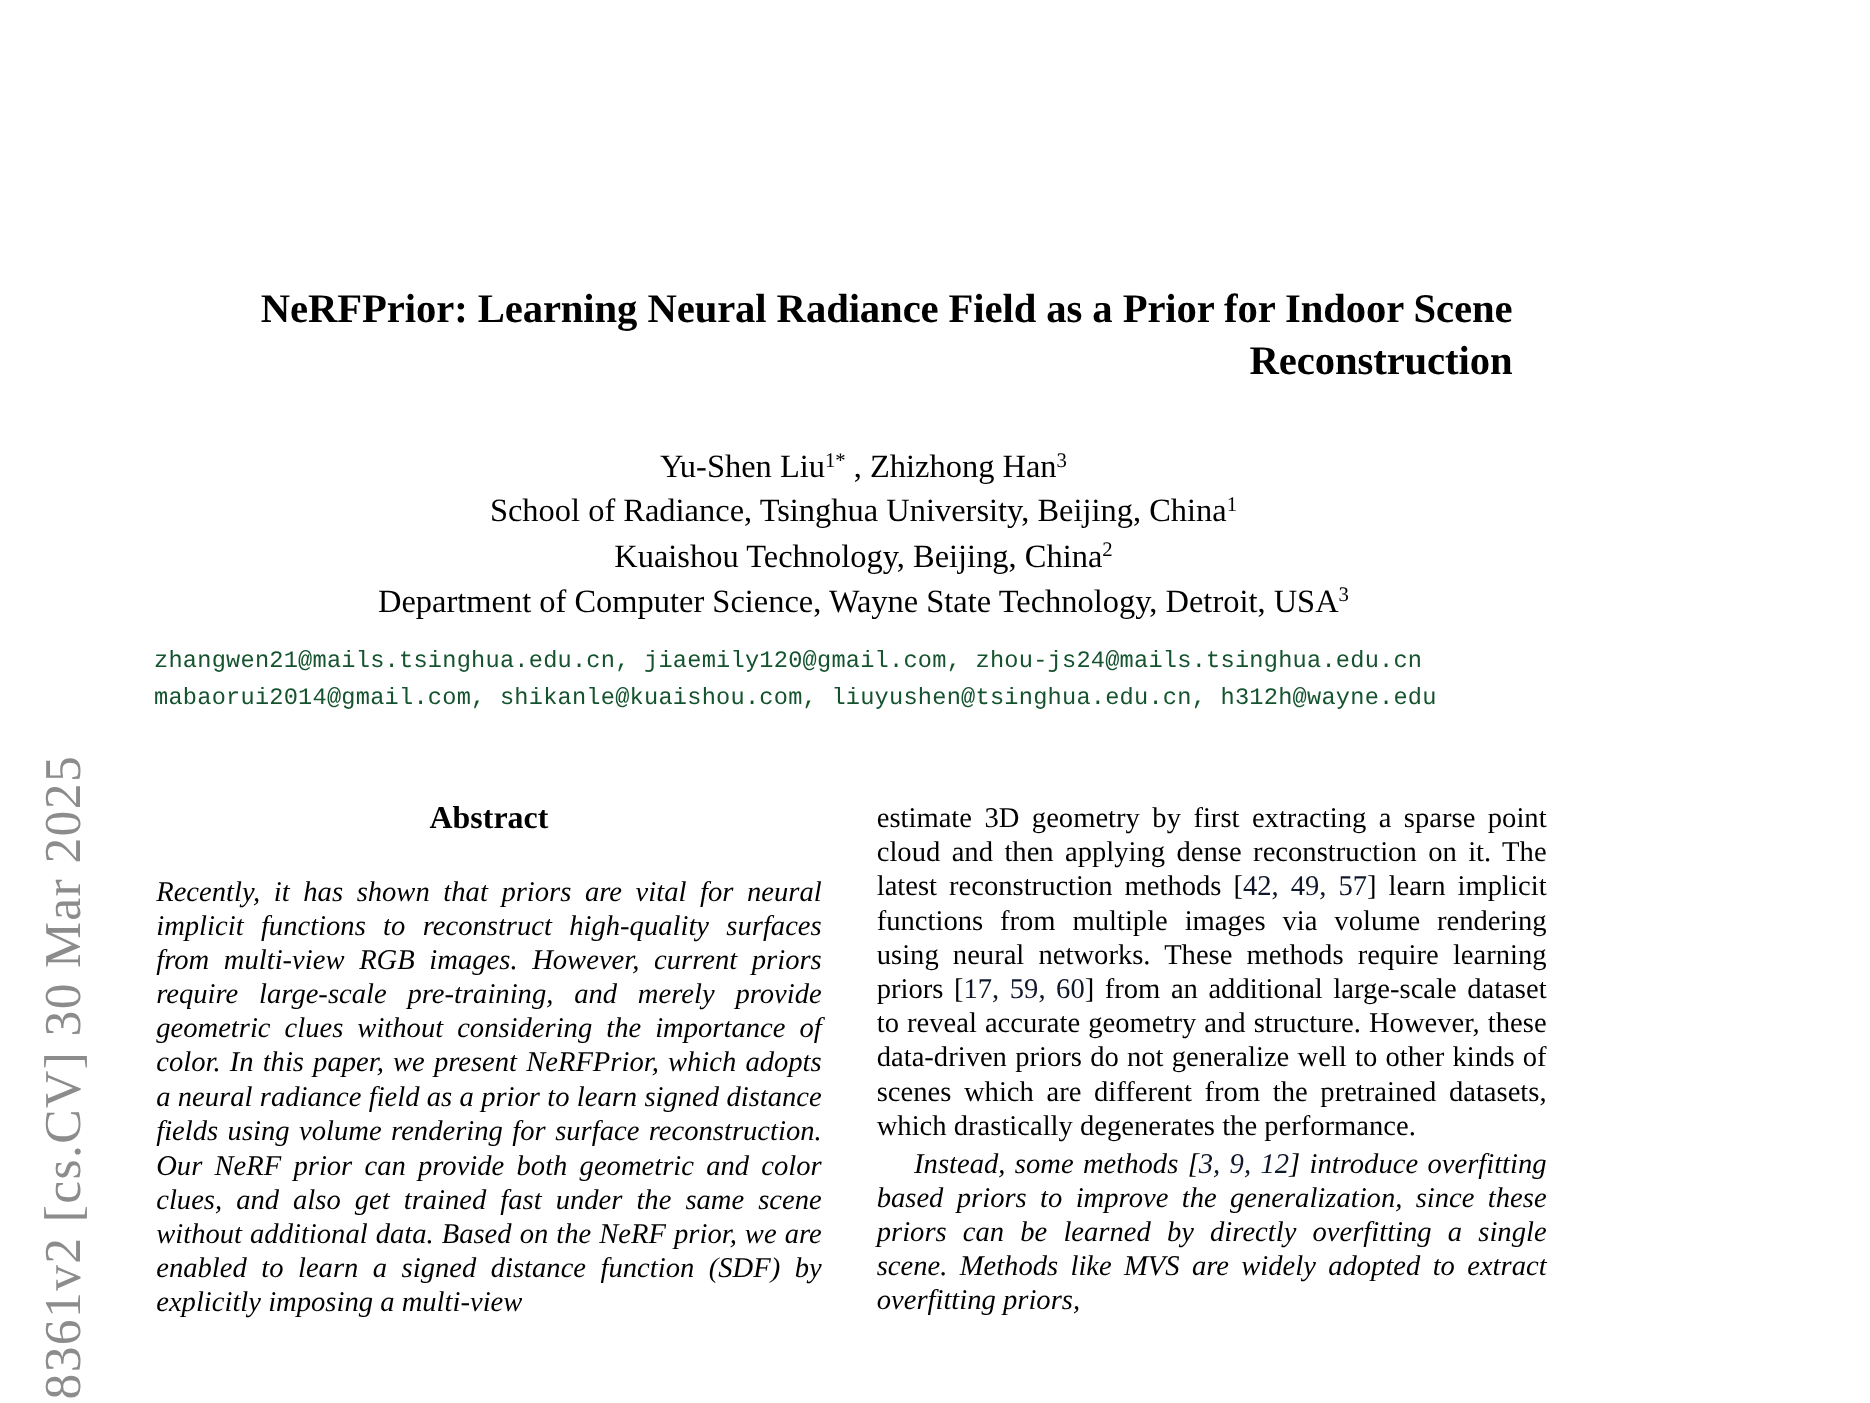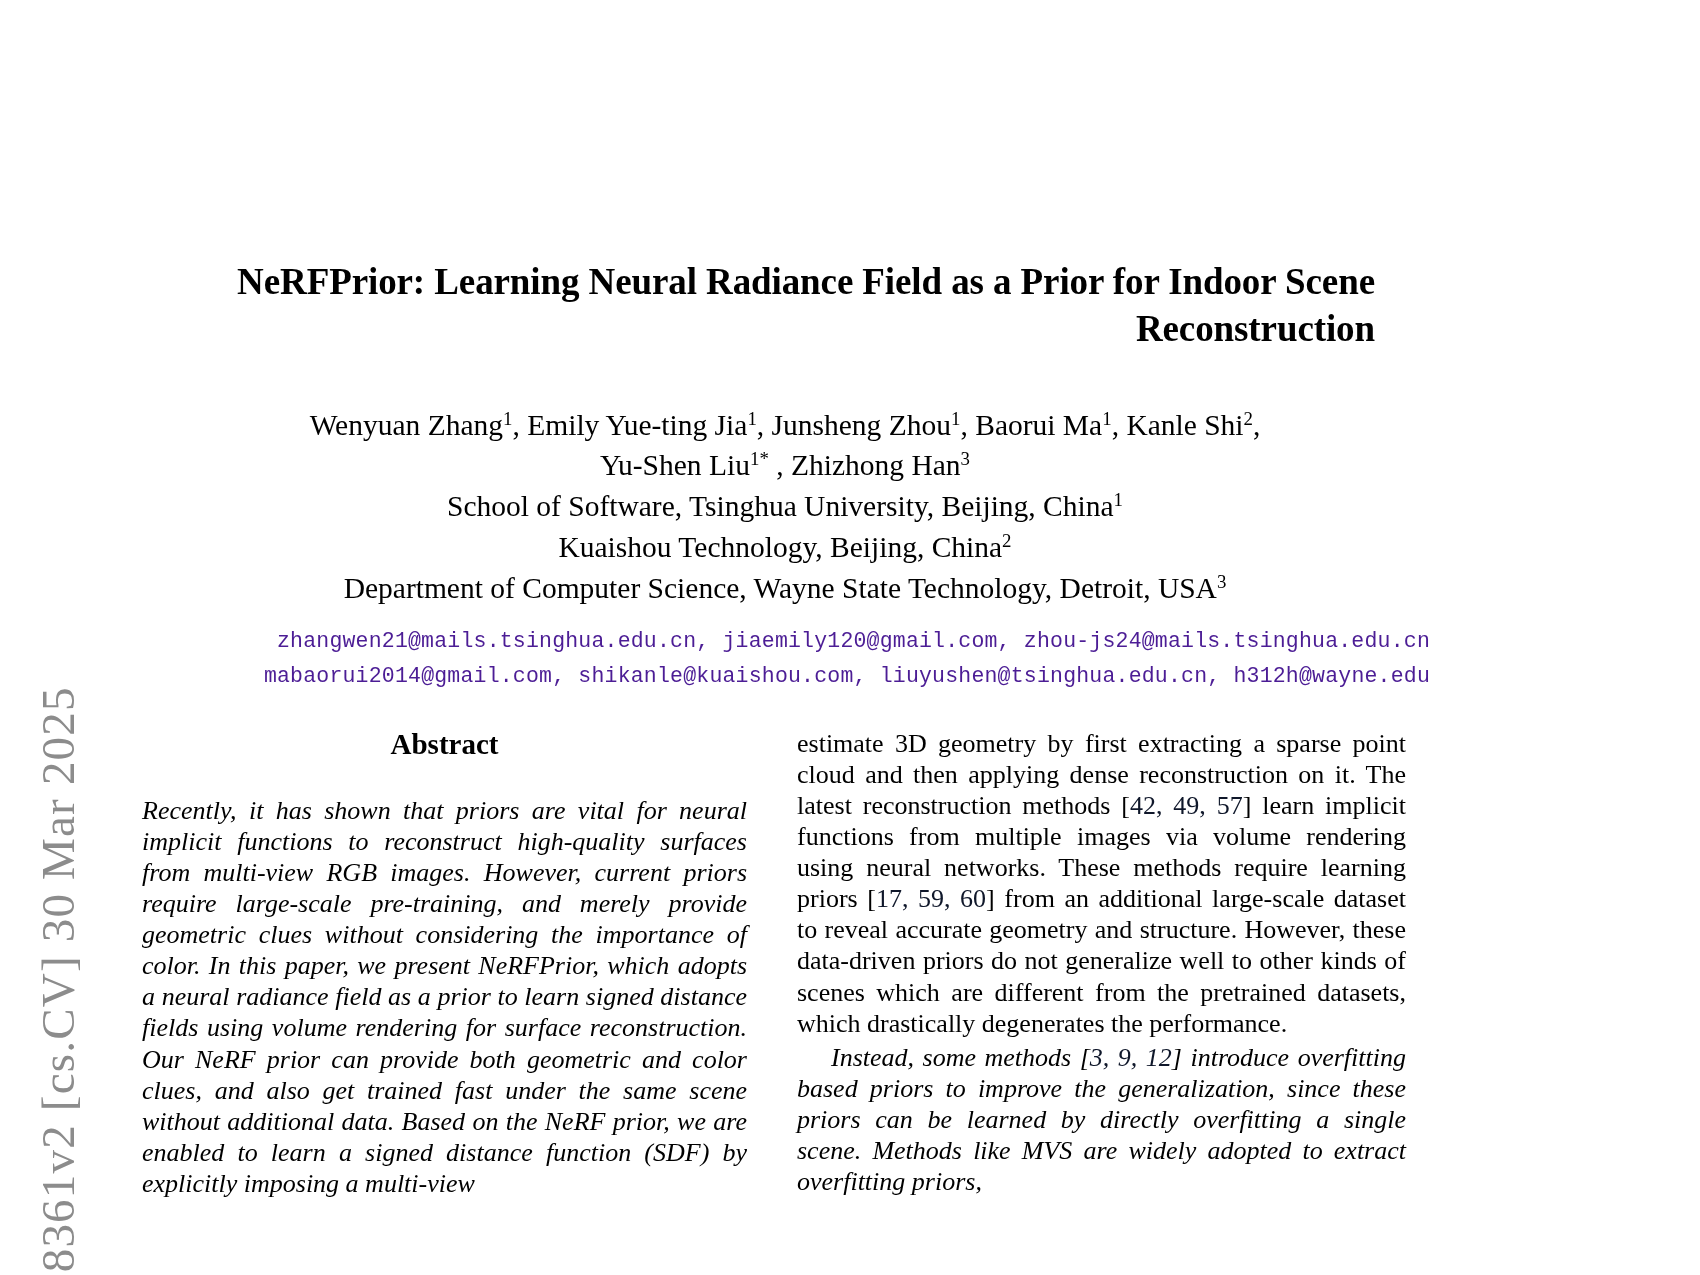--- a/index.html
+++ b/index.html
@@ -77,26 +77,26 @@
   }
   sup {
     font-size: 0.64em;
     vertical-align: 0.52em;
     line-height: 0;
   }
 
   
   #emails-block {
     margin-top: 16px;
-    text-align: right;
+    text-align: left;
     font-family: "Liberation Mono", "DejaVu Sans Mono", monospace;
     font-size: 21.5px;
     line-height: 1.62;
     letter-spacing: 0.2px;
-    color: #4c1d95;
+    color: #14532d;
   }
 
   
   #columns {
     position: absolute;
     top: 728px;
     left: 0;
     width: 1290px;
     display: flex;
     gap: 48px;
@@ -145,32 +145,25 @@
   <div id="arxiv-stamp">18361v2  [cs.CV]  30 Mar 2025</div>
 
   <div id="content">
 
     <div id="title-block">
       <h1 id="paper-title">NeRFPrior: Learning Neural Radiance Field as a Prior for Indoor Scene Reconstruction</h1>
     </div>
 
     <div id="authors-block">
       <div class="aline">
-        <span>Wenyuan Zhang</span><sup>1</sup>,
-        <span>Emily Yue-ting Jia</span><sup>1</sup>,
-        <span>Junsheng Zhou</span><sup>1</sup>,
-        <span>Baorui Ma</span><sup>1</sup>,
-        <span>Kanle Shi</span><sup>2</sup>,
-      </div>
-      <div class="aline">
         <span>Yu-Shen Liu</span><sup>1*</sup> ,
         <span>Zhizhong Han</span><sup>3</sup>
       </div>
       <div class="aline">
-        <span>School of Software, Tsinghua University, Beijing, China</span><sup>1</sup>
+        <span>School of Radiance, Tsinghua University, Beijing, China</span><sup>1</sup>
       </div>
       <div class="aline">
         <span>Kuaishou Technology, Beijing, China</span><sup>2</sup>
       </div>
       <div class="aline">
         <span>Department of Computer Science, Wayne State Technology, Detroit, USA</span><sup>3</sup>
       </div>
     </div>
 
     <div id="emails-block">

